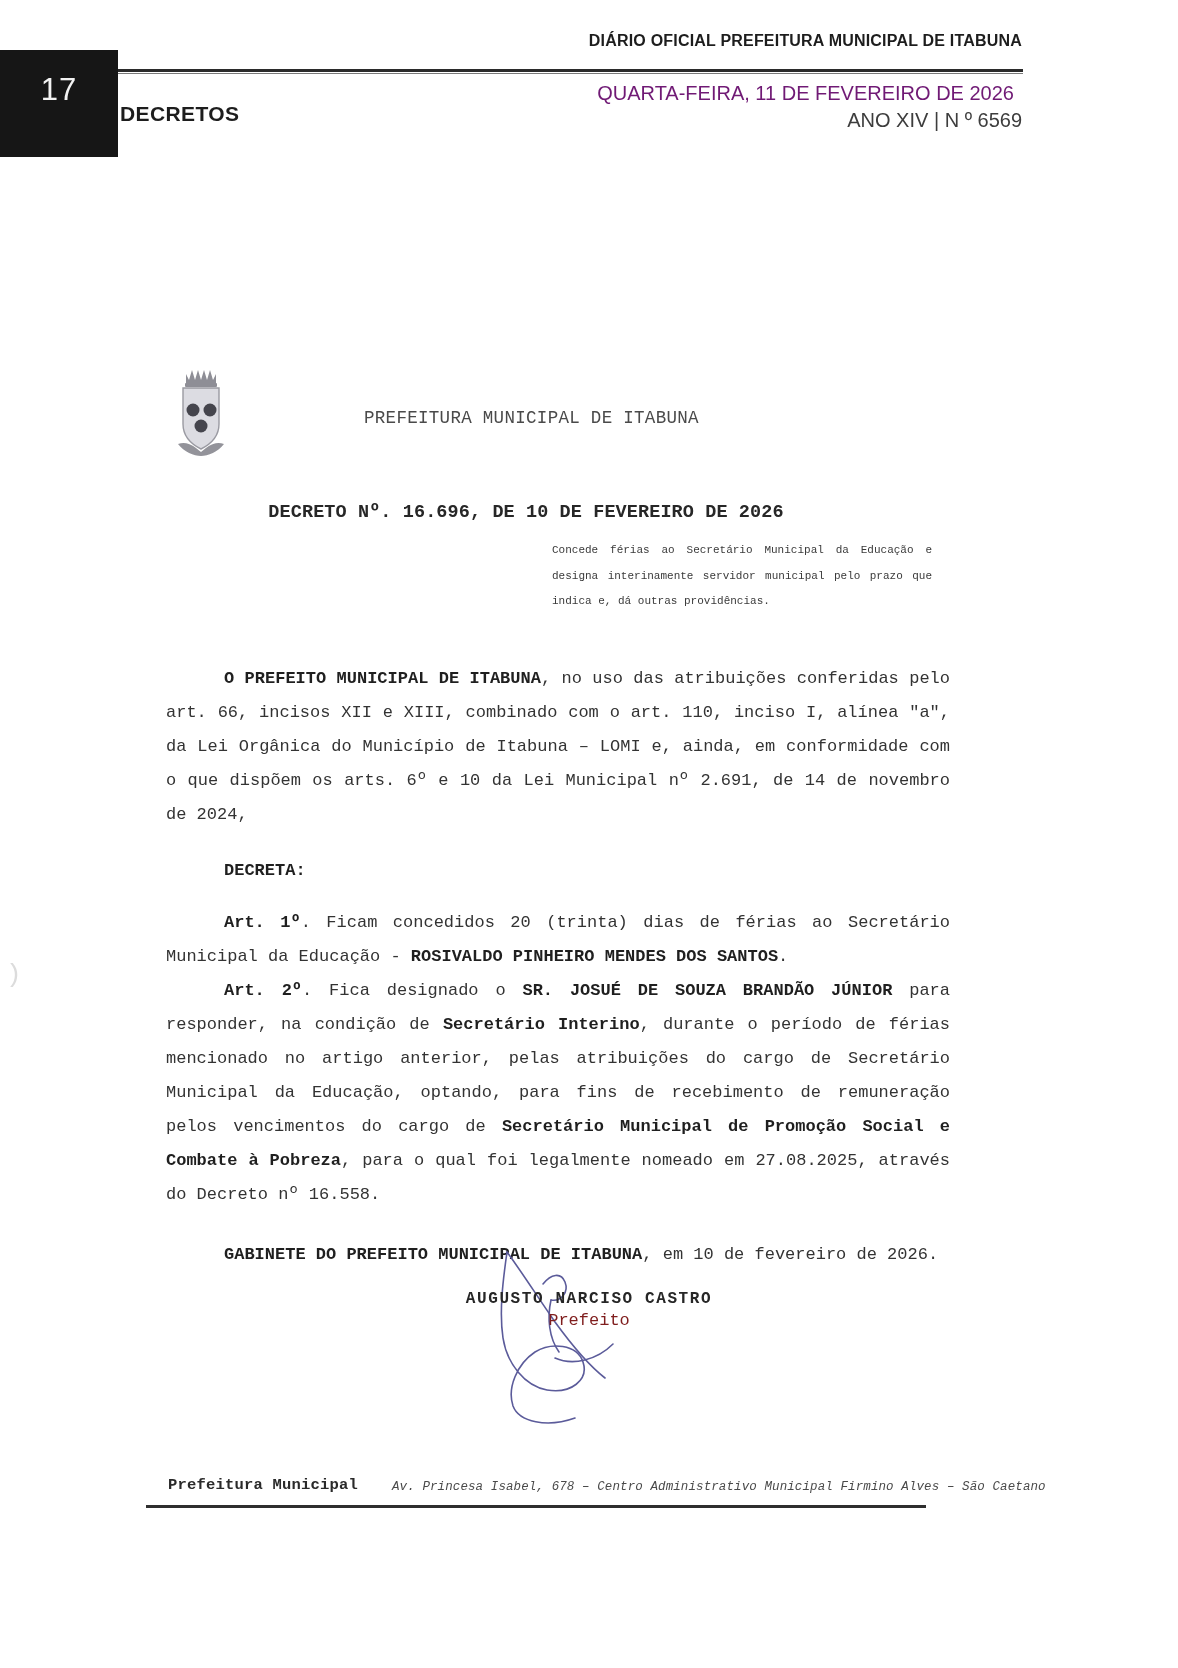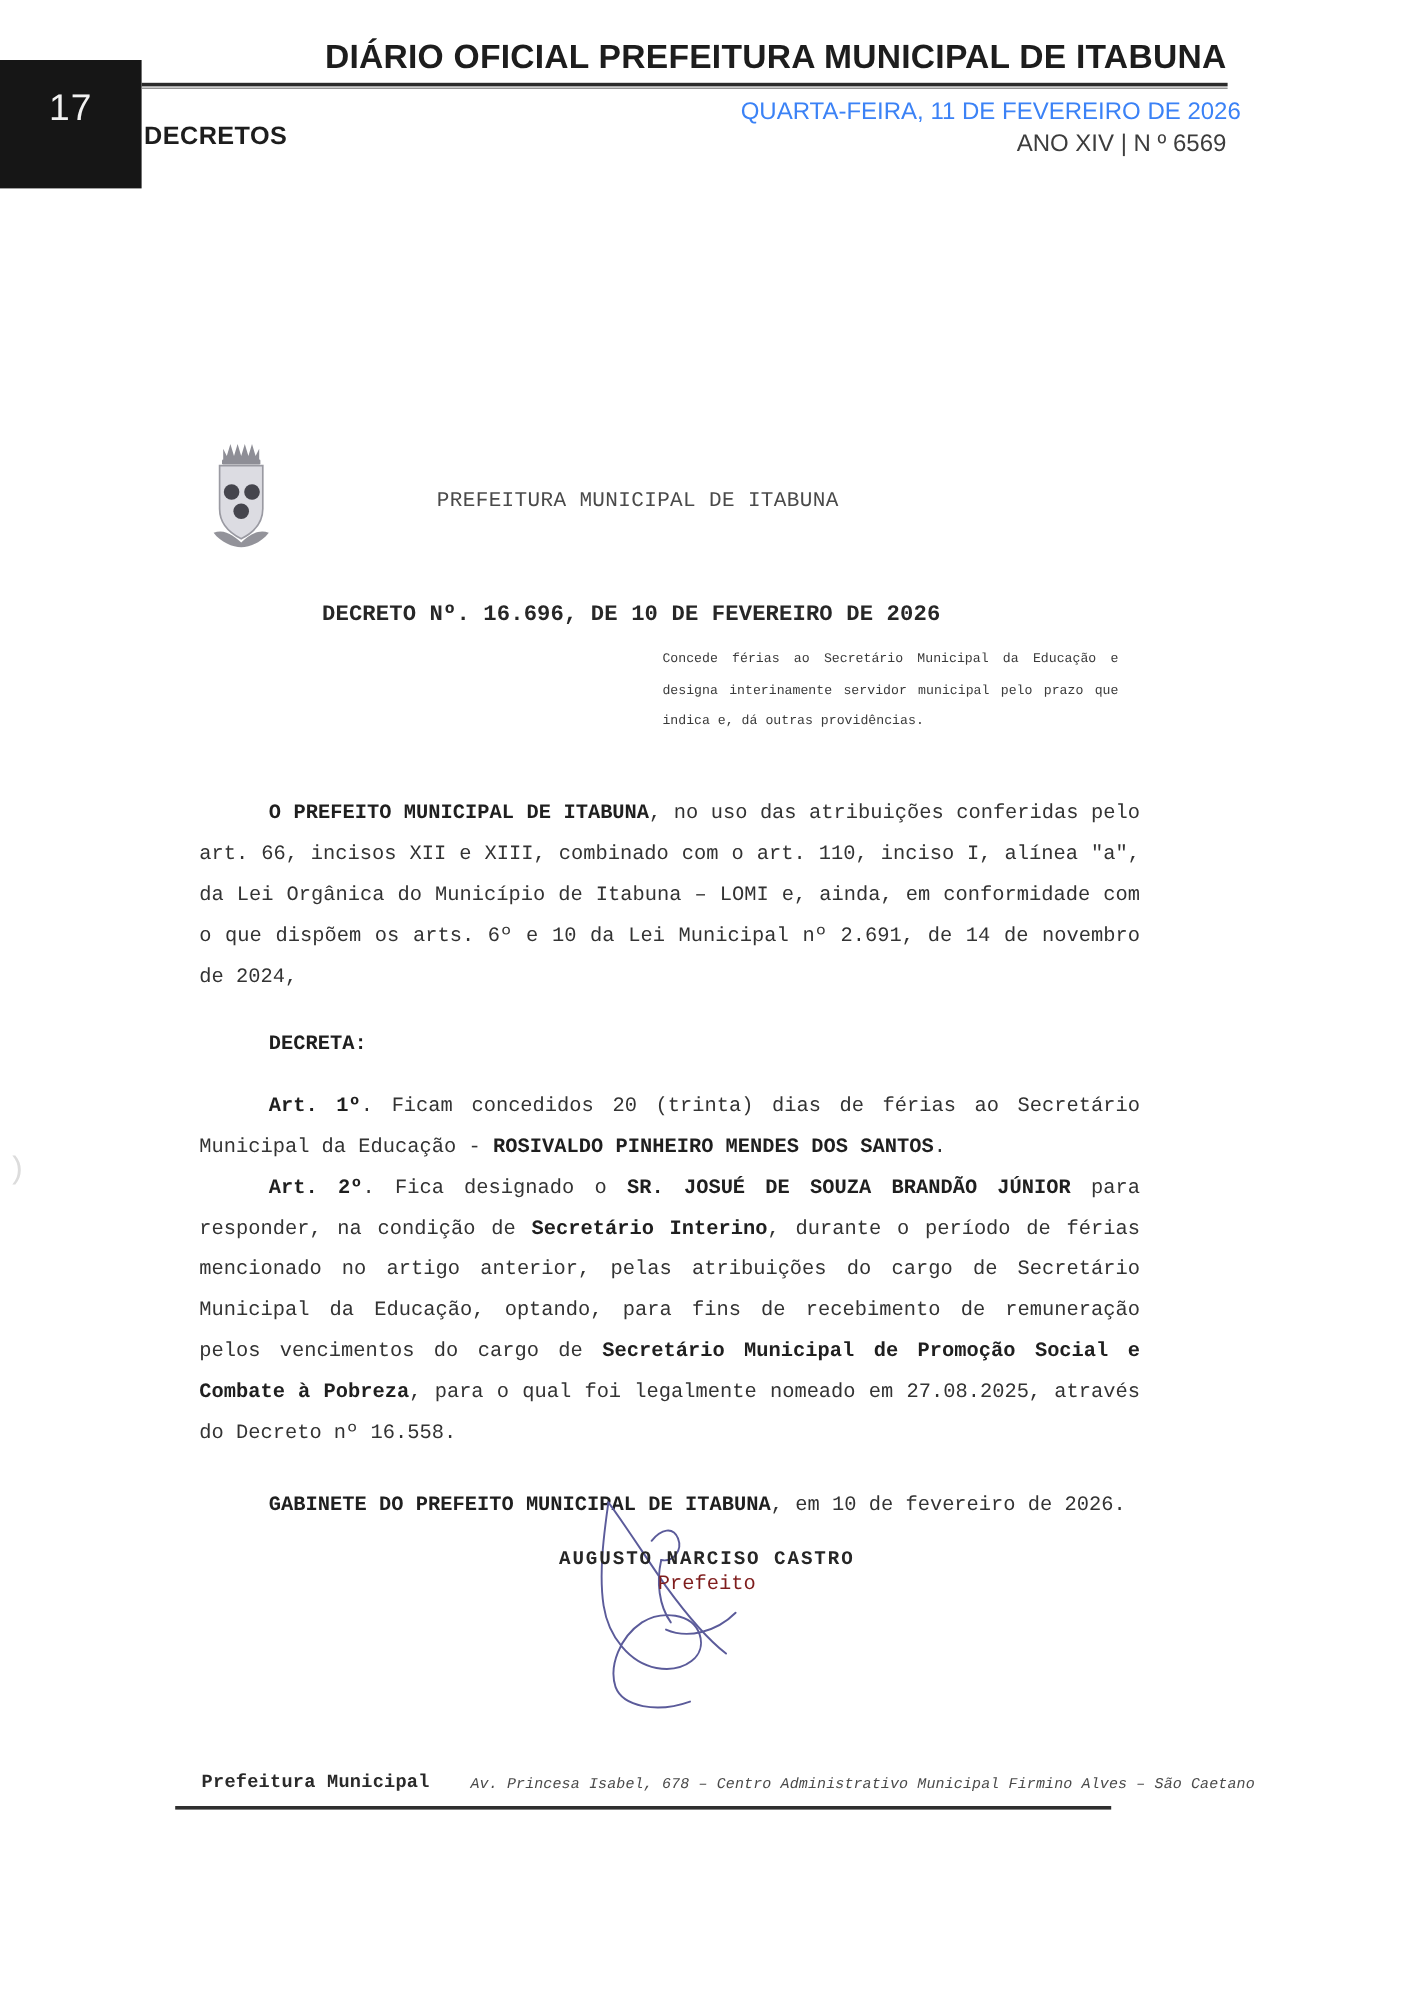--- a/index.html
+++ b/index.html
@@ -35,21 +35,21 @@
     box-sizing: border-box;
     font-size: 31px;
     letter-spacing: 1px;
     font-weight: 400;
     margin-top: 16px;
   }
   .masthead-title {
     position: absolute;
     right: 156px;
     top: 32px;
-    font-size: 28px;
+    font-size: 16px;
     font-weight: 700;
     letter-spacing: 0.2px;
     color: #1d1d1d;
     white-space: nowrap;
   }
   .masthead-rule {
     position: absolute;
     left: 118px;
     right: 155px;
     top: 69px;
@@ -68,24 +68,24 @@
     position: absolute;
     left: 120px;
     top: 102px;
     font-size: 21px;
     font-weight: 700;
     letter-spacing: 0.4px;
     color: #1d1d1d;
   }
   .masthead-date {
     position: absolute;
-    right: 144px;
+    right: 164px;
     top: 82px;
     font-size: 20px;
-    color: #3b82f6;
+    color: #701a75;
     white-space: nowrap;
     text-align: right;
   }
   .masthead-edition {
     position: absolute;
     right: 156px;
     top: 109px;
     font-size: 20px;
     color: #3d3d3d;
     white-space: nowrap;

